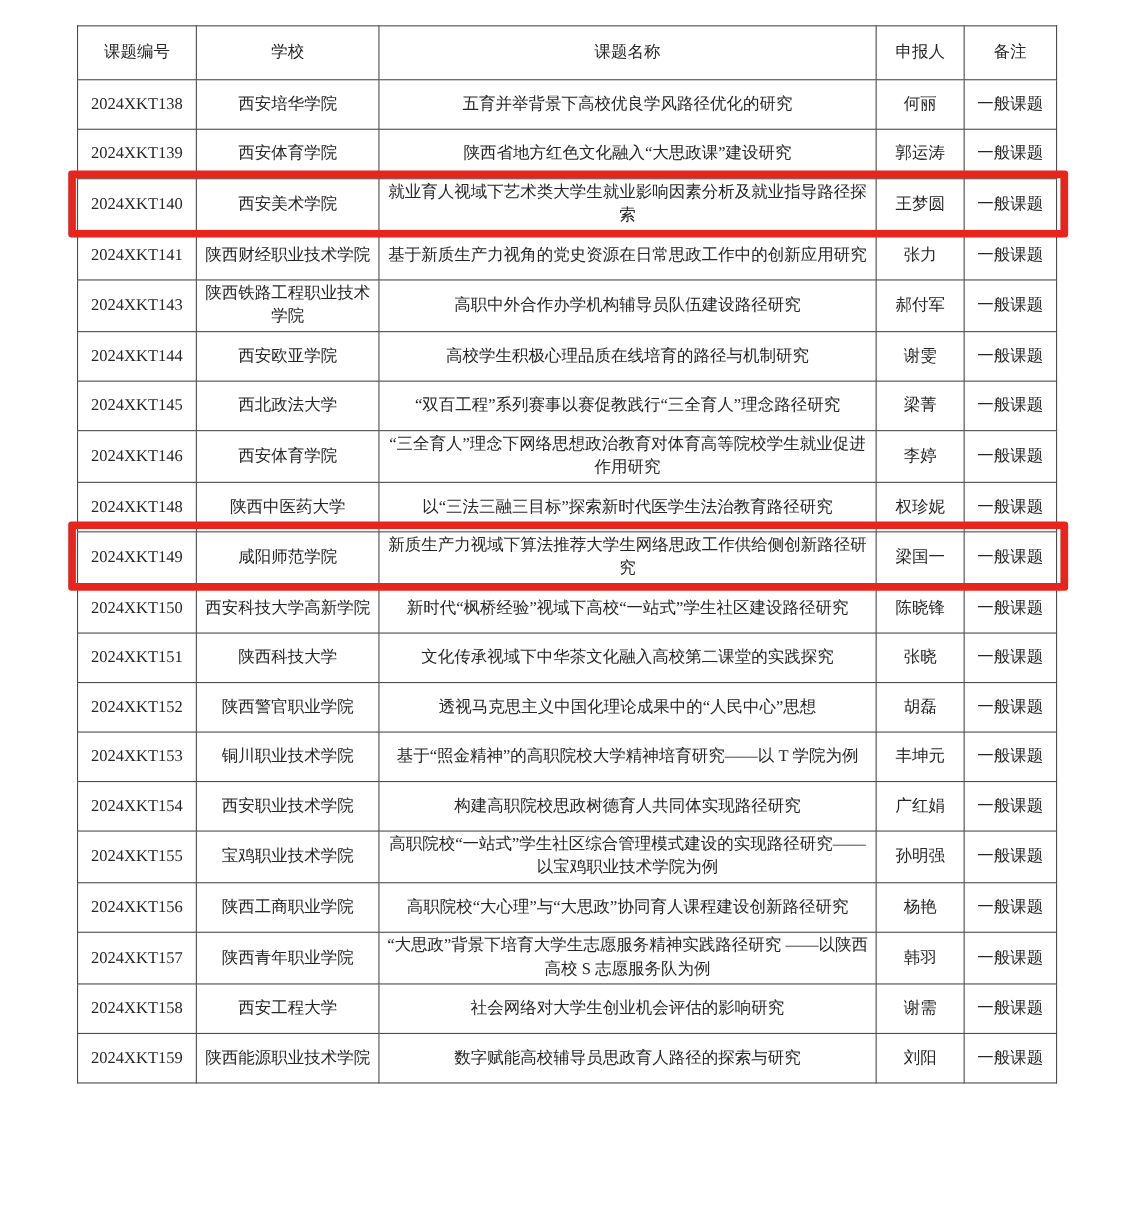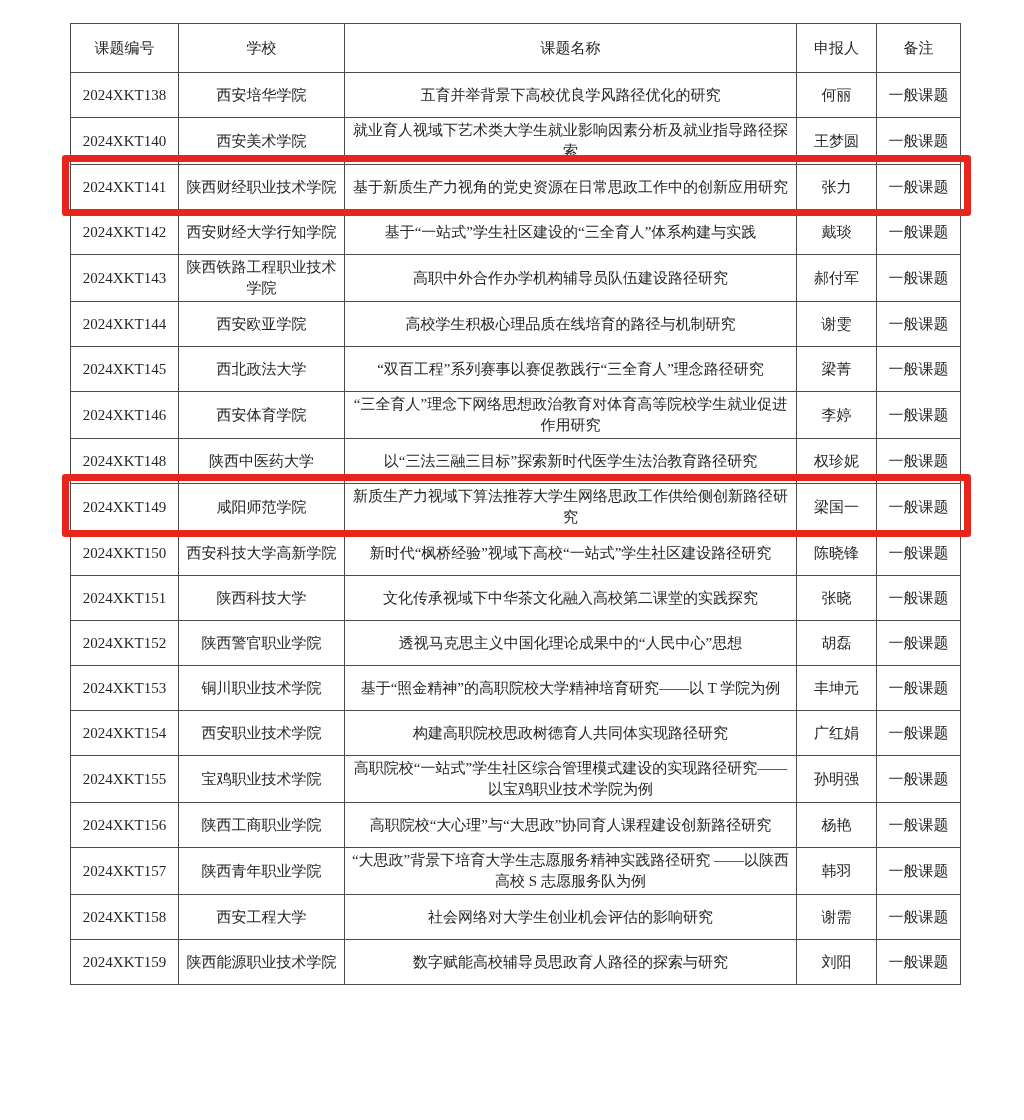--- a/index.html
+++ b/index.html
@@ -76,38 +76,38 @@
     </thead>
     <tbody>
         <tr>
     <td>2024XKT138</td>
     <td>西安培华学院</td>
     <td>五育并举背景下高校优良学风路径优化的研究</td>
     <td>何丽</td>
     <td>一般课题</td>
   </tr>
         <tr>
+    <td>2024XKT139</td>
+    <td>西安体育学院</td>
+    <td>陕西省地方红色文化融入“大思政课”建设研究</td>
+    <td>郭运涛</td>
+    <td>一般课题</td>
+  </tr>
+        <tr>
     <td>2024XKT140</td>
     <td>西安美术学院</td>
     <td>就业育人视域下艺术类大学生就业影响因素分析及就业指导路径探索</td>
     <td>王梦圆</td>
     <td>一般课题</td>
   </tr>
         <tr>
     <td>2024XKT141</td>
     <td>陕西财经职业技术学院</td>
     <td>基于新质生产力视角的党史资源在日常思政工作中的创新应用研究</td>
     <td>张力</td>
-    <td>一般课题</td>
-  </tr>
-        <tr>
-    <td>2024XKT142</td>
-    <td>西安财经大学行知学院</td>
-    <td>基于“一站式”学生社区建设的“三全育人”体系构建与实践</td>
-    <td>戴琰</td>
     <td>一般课题</td>
   </tr>
         <tr>
     <td>2024XKT143</td>
     <td>陕西铁路工程职业技术学院</td>
     <td>高职中外合作办学机构辅导员队伍建设路径研究</td>
     <td>郝付军</td>
     <td>一般课题</td>
   </tr>
         <tr>

